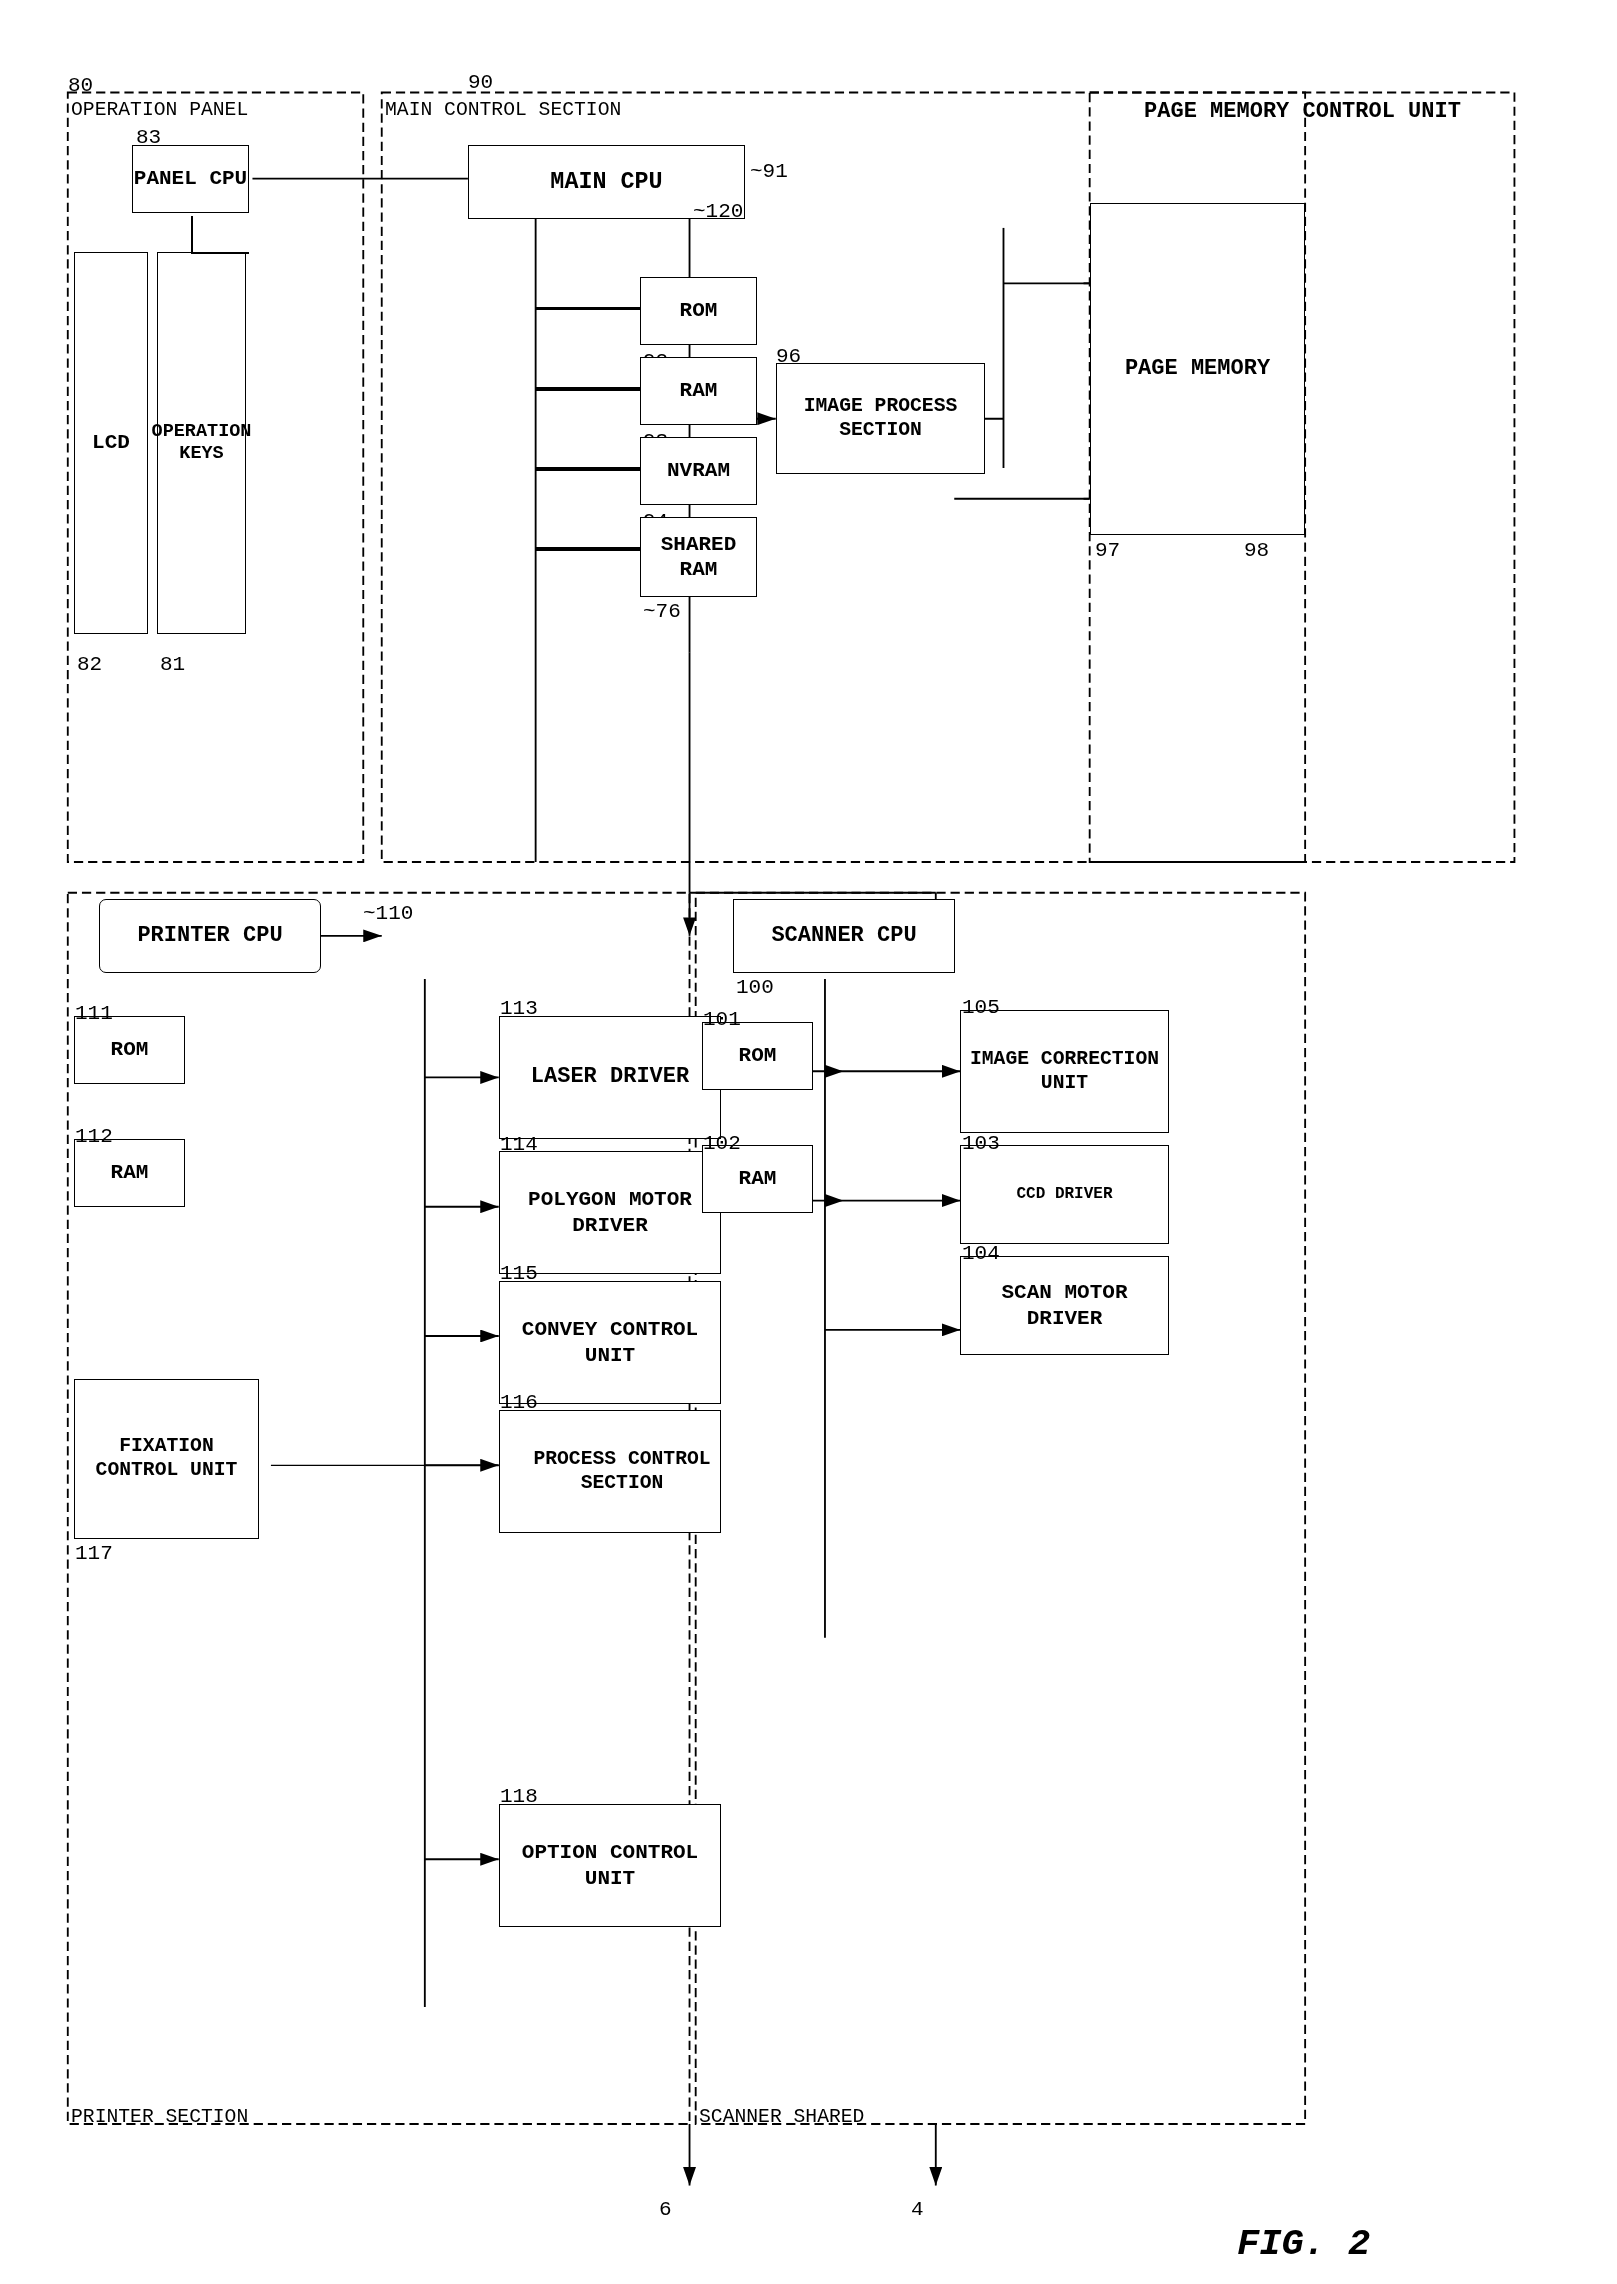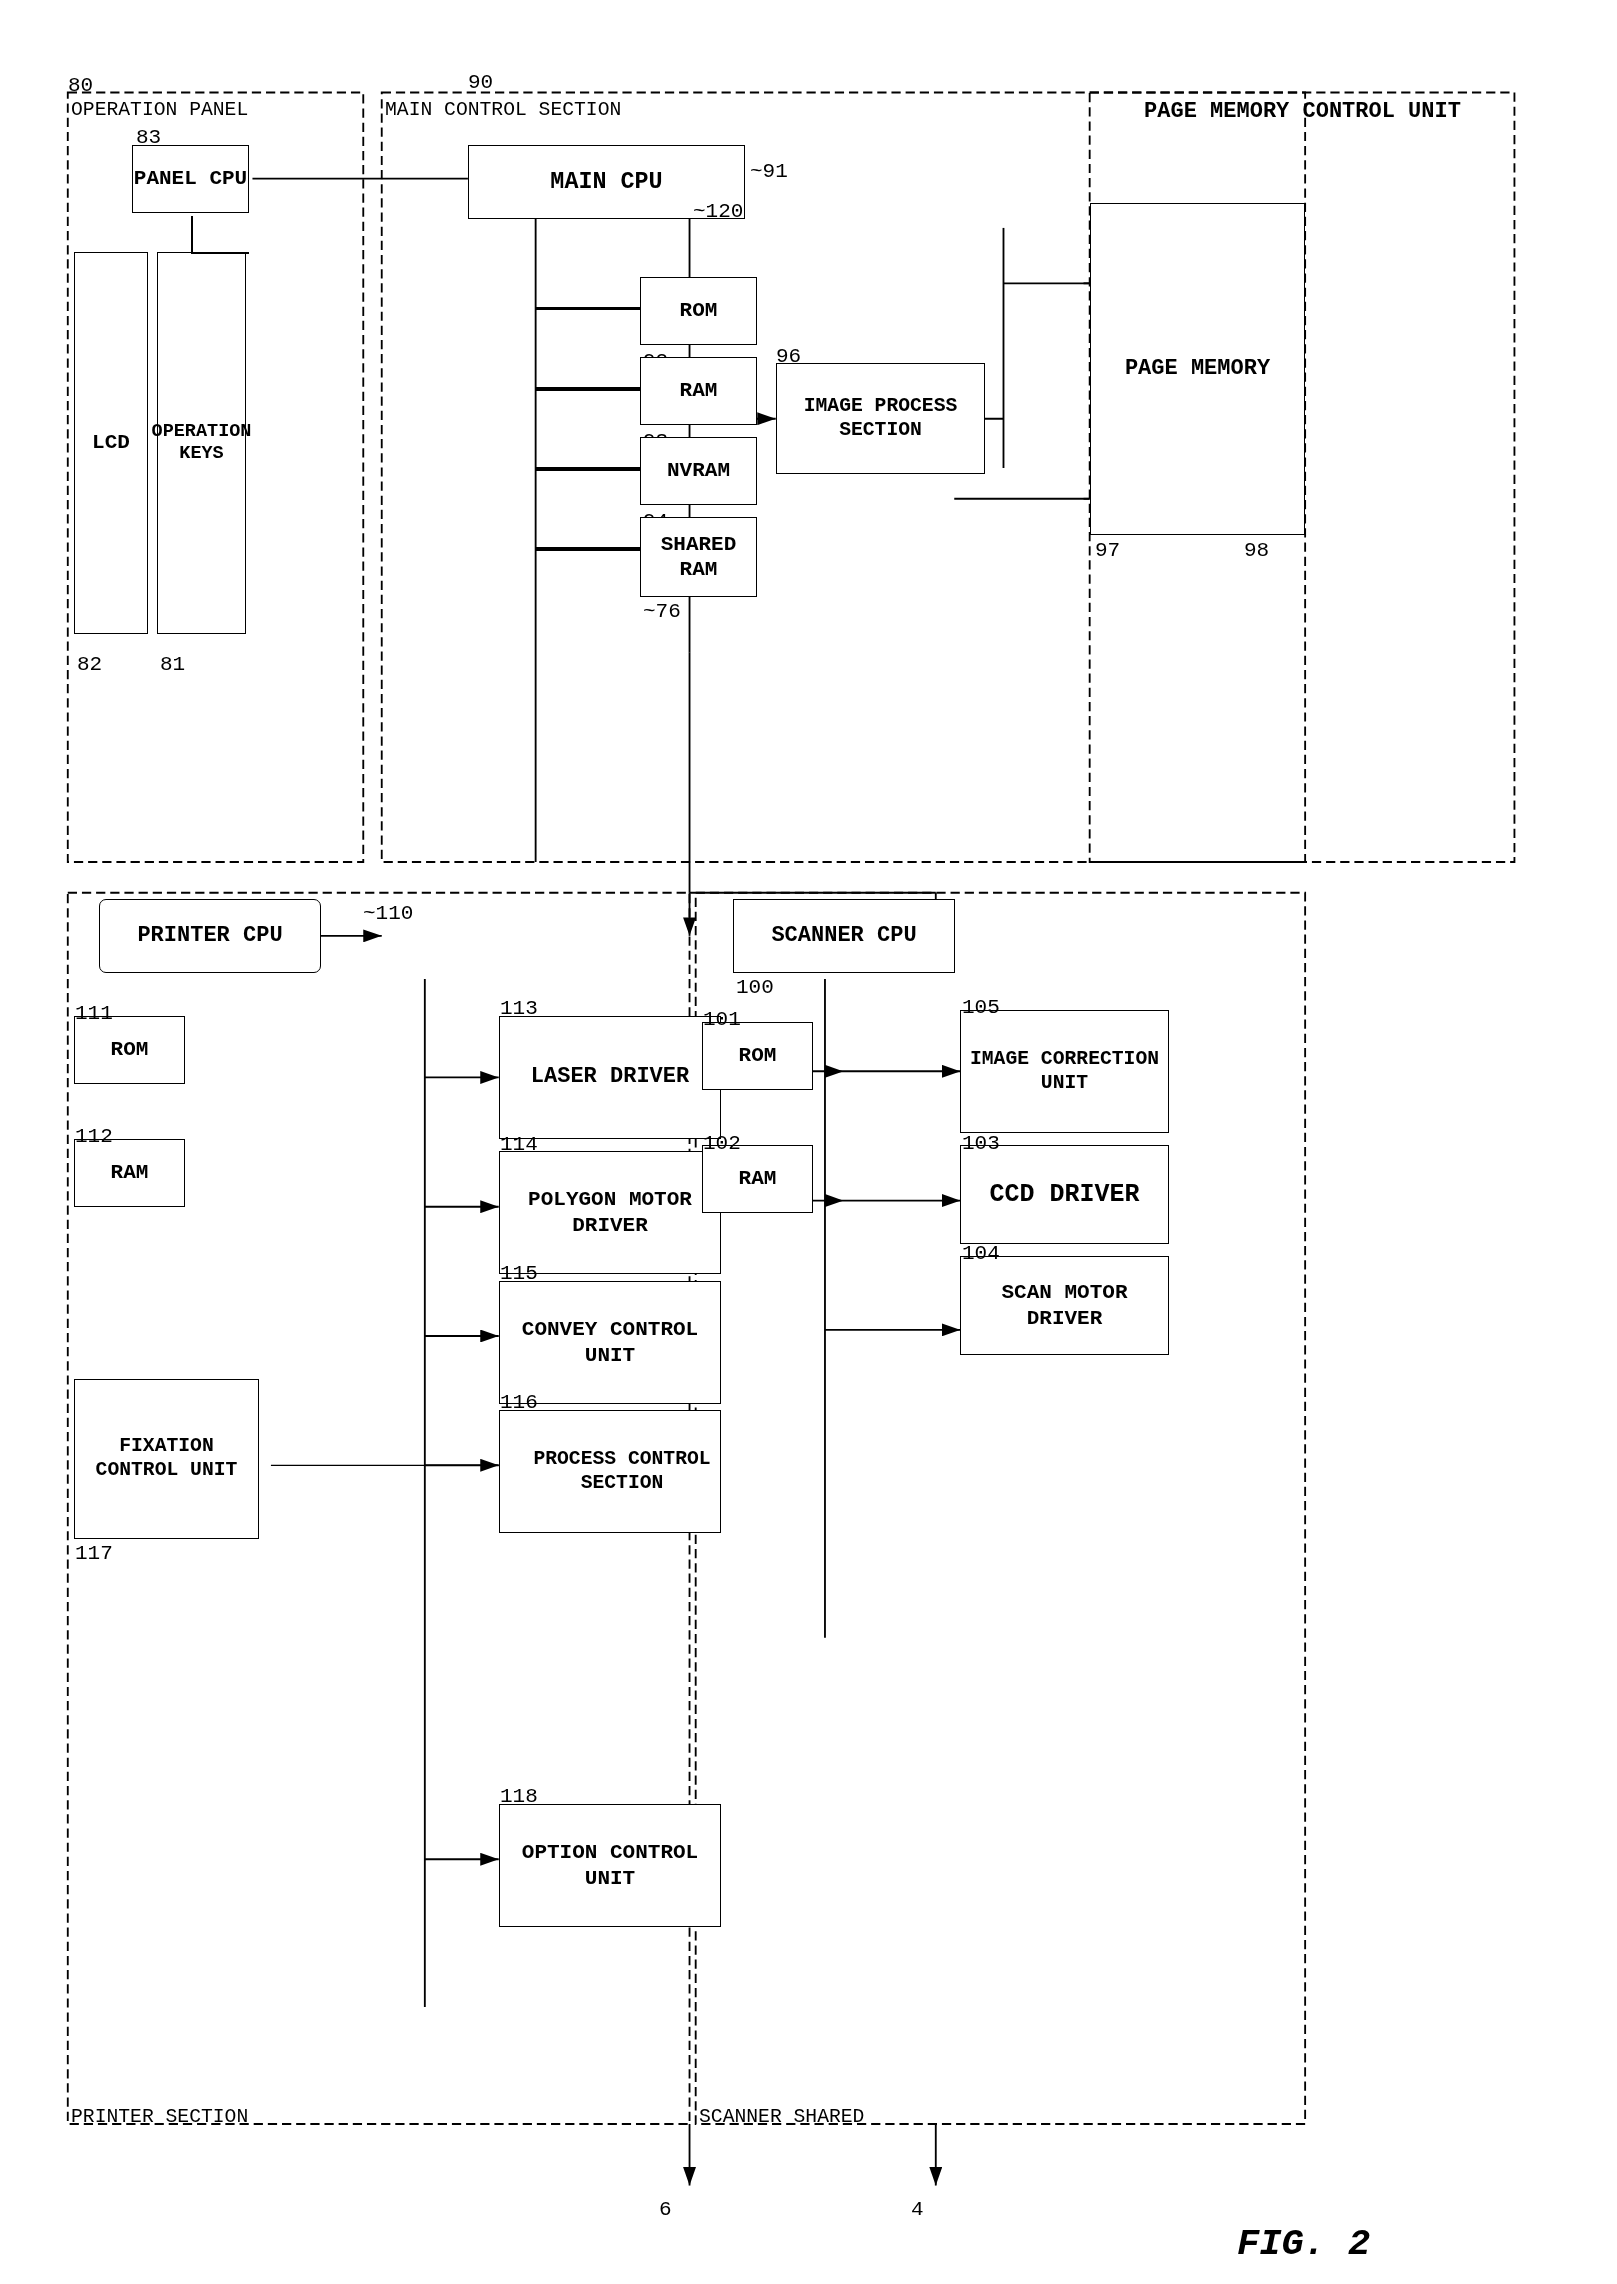--- a/index.html
+++ b/index.html
@@ -240,21 +240,21 @@
 
   <div class="box" style="left:665px; top:985px; width:111px; height:68px;">ROM</div>
   <div class="ref-num" style="left:666px; top:971px;">101</div>
 
   <div class="box" style="left:665px; top:1108px; width:111px; height:68px;">RAM</div>
   <div class="ref-num" style="left:666px; top:1095px;">102</div>
 
   <div class="box" style="left:923px; top:973px; width:209px; height:123px; font-size:19.7px;">IMAGE CORRECTION UNIT</div>
   <div class="ref-num" style="left:925px; top:959px;">105</div>
 
-  <div class="box" style="left:923px; top:1108px; width:209px; height:99px; font-size:25px;">CCD DRIVER</div>
+  <div class="box" style="left:923px; top:1108px; width:209px; height:99px; font-size:16px;">CCD DRIVER</div>
   <div class="ref-num" style="left:925px; top:1095px;">103</div>
 
   <div class="box" style="left:923px; top:1219px; width:209px; height:99px; font-size:21px;">SCAN MOTOR DRIVER</div>
   <div class="ref-num" style="left:925px; top:1205px;">104</div>
 
   <div class="ref-num" style="left:622px; top:2161px;">6</div>
   <div class="ref-num" style="left:874px; top:2161px;">4</div>
 
   <div class="fig-label" style="left:1200px; top:2186px;">FIG. 2</div>
 

